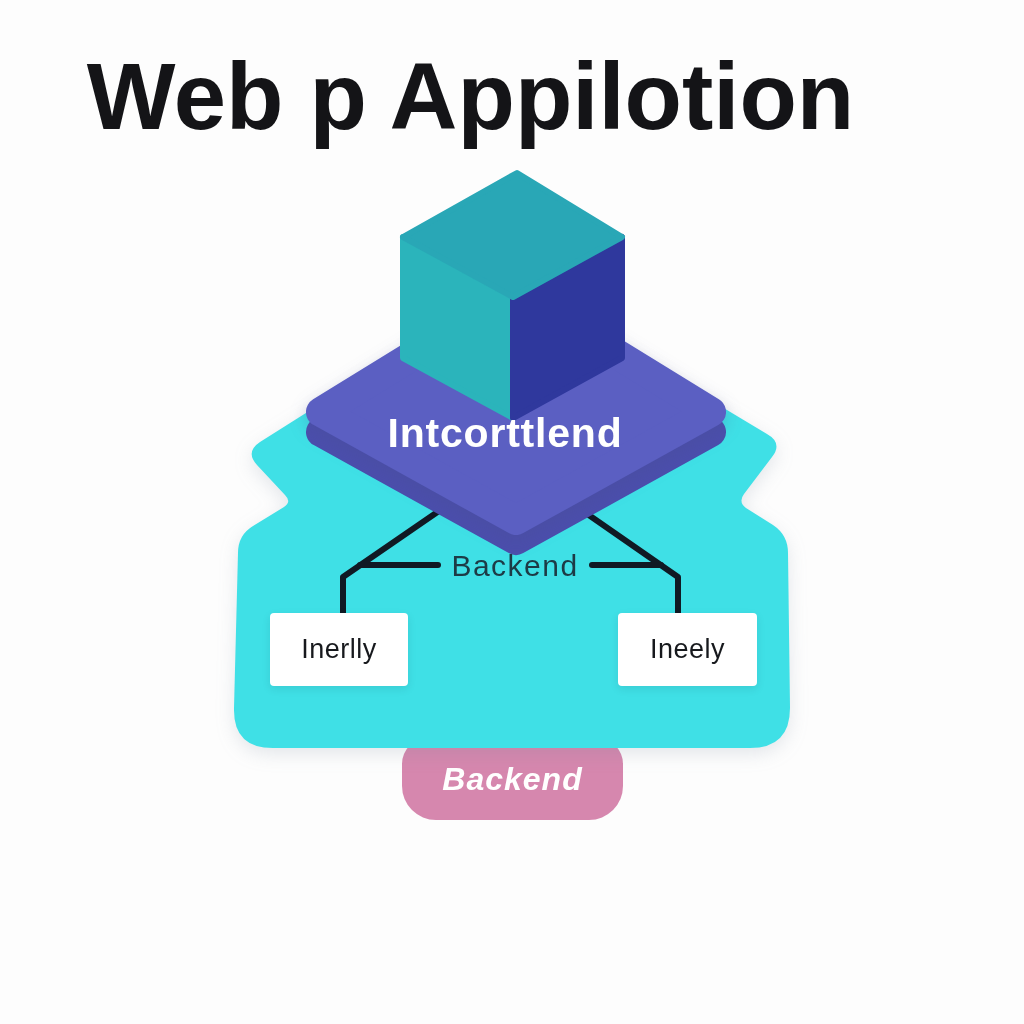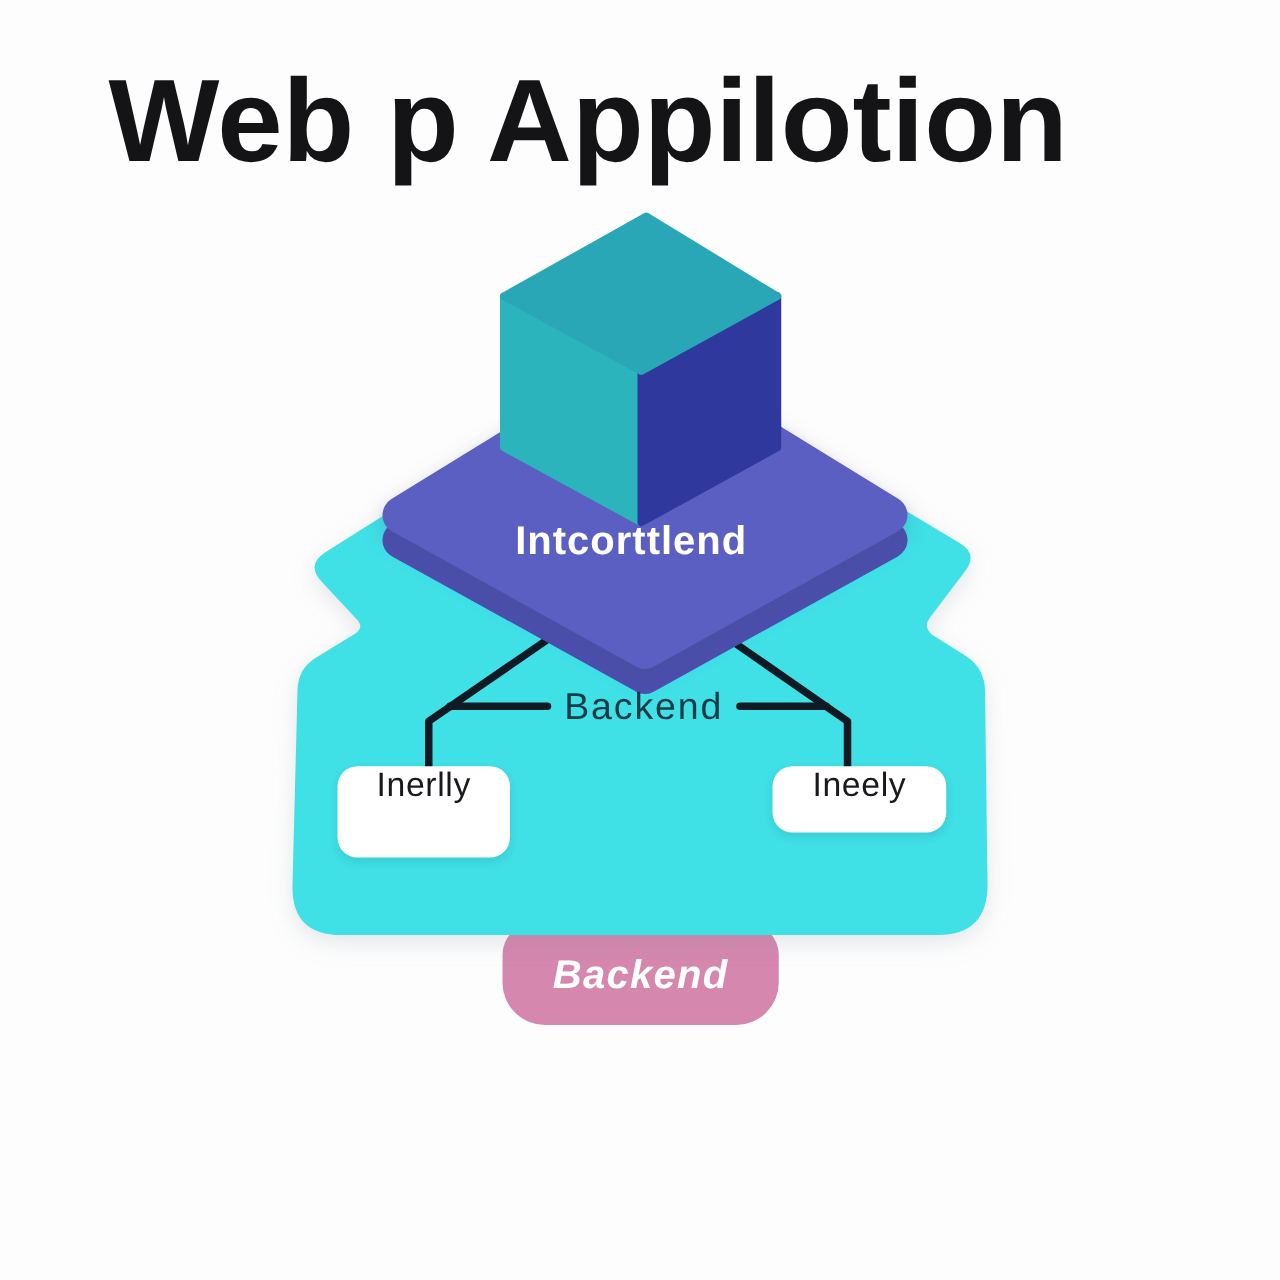--- a/index.html
+++ b/index.html
@@ -32,36 +32,36 @@
     filter:drop-shadow(0 6px 8px rgba(70,80,140,0.25));}
   .cube-left{fill:var(--cube_left);stroke:var(--cube_left);stroke-width:6;stroke-linejoin:round;}
   .cube-right{fill:var(--cube_right);stroke:var(--cube_right);stroke-width:6;stroke-linejoin:round;}
   .cube-top{fill:var(--cube_top);stroke:var(--cube_top);stroke-width:6;stroke-linejoin:round;}
   .connector{fill:none;stroke:var(--connector);stroke-width:6;stroke-linejoin:round;stroke-linecap:round;}
 
   .overlay{position:absolute;z-index:2;}
 
   .platform-label{
     left:505px;top:433px;transform:translate(-50%,-50%);
-    color:var(--platform_label_text);font-size:32px;font-weight:600;letter-spacing:0.8px;
+    color:var(--platform_label_text);font-size:41px;font-weight:600;letter-spacing:0.8px;
     white-space:nowrap;
   }
   .center-label{
     left:515px;top:566px;transform:translate(-50%,-50%);
     color:var(--center_label_text);font-size:30px;font-weight:500;letter-spacing:1.5px;
     white-space:nowrap;
   }
   .node{
-    background:var(--node_box_bg);border-radius:16px;
-    display:flex;justify-content:center;
+    background:var(--node_box_bg);border-radius:4px;
+    display:flex;align-items:center;justify-content:center;
     box-shadow:0 3px 8px rgba(20,40,60,0.10);
     color:var(--node_text);font-size:27px;font-weight:500;letter-spacing:0.5px;
   }
   .node-left{left:270px;top:613px;width:138px;height:73px;}
-  .node-right{left:618px;top:613px;width:139px;height:53px;}
+  .node-right{left:618px;top:613px;width:139px;height:73px;}
 
   .backend{
     left:402px;top:738px;width:221px;height:82px;z-index:0;
     background:var(--backend_bg);
     border-radius:26px 26px 34px 34px;
     display:flex;align-items:center;justify-content:center;
     color:var(--backend_text);font-size:32px;font-weight:600;letter-spacing:1px;font-style:italic;
   }
 </style>
 </head>

